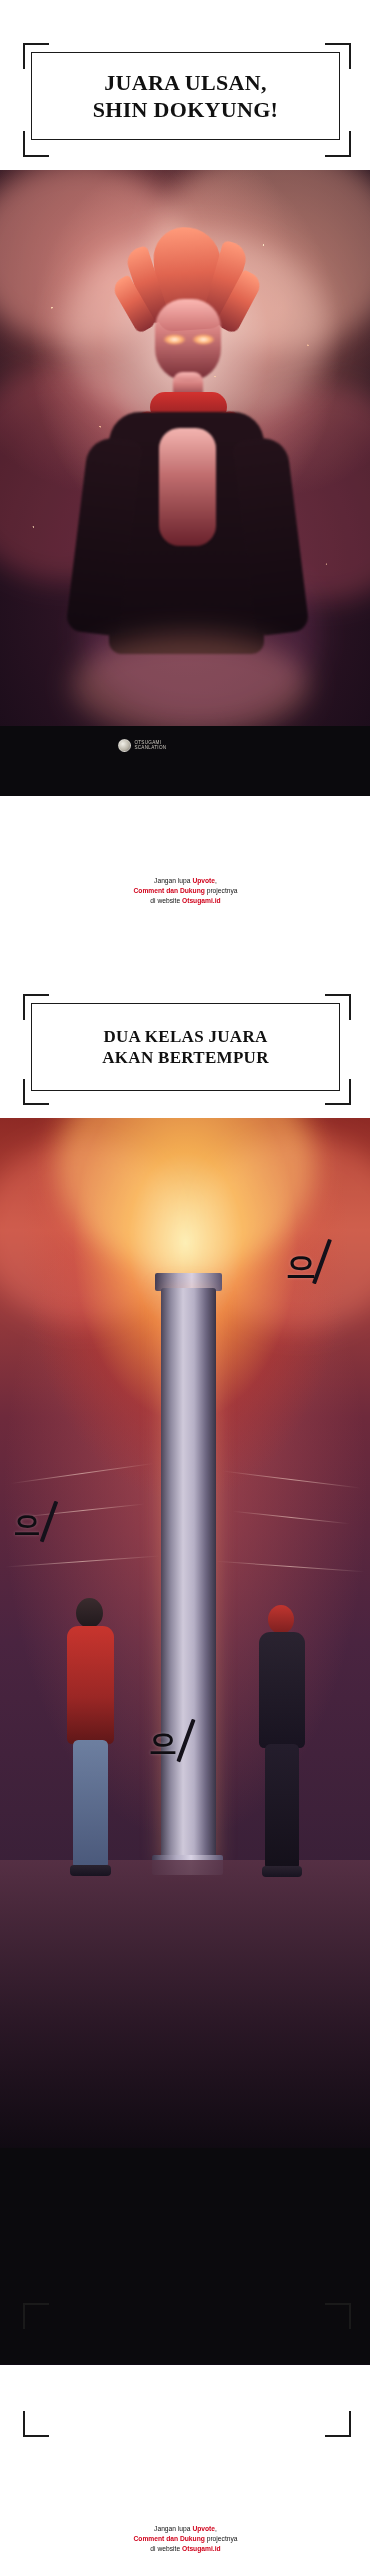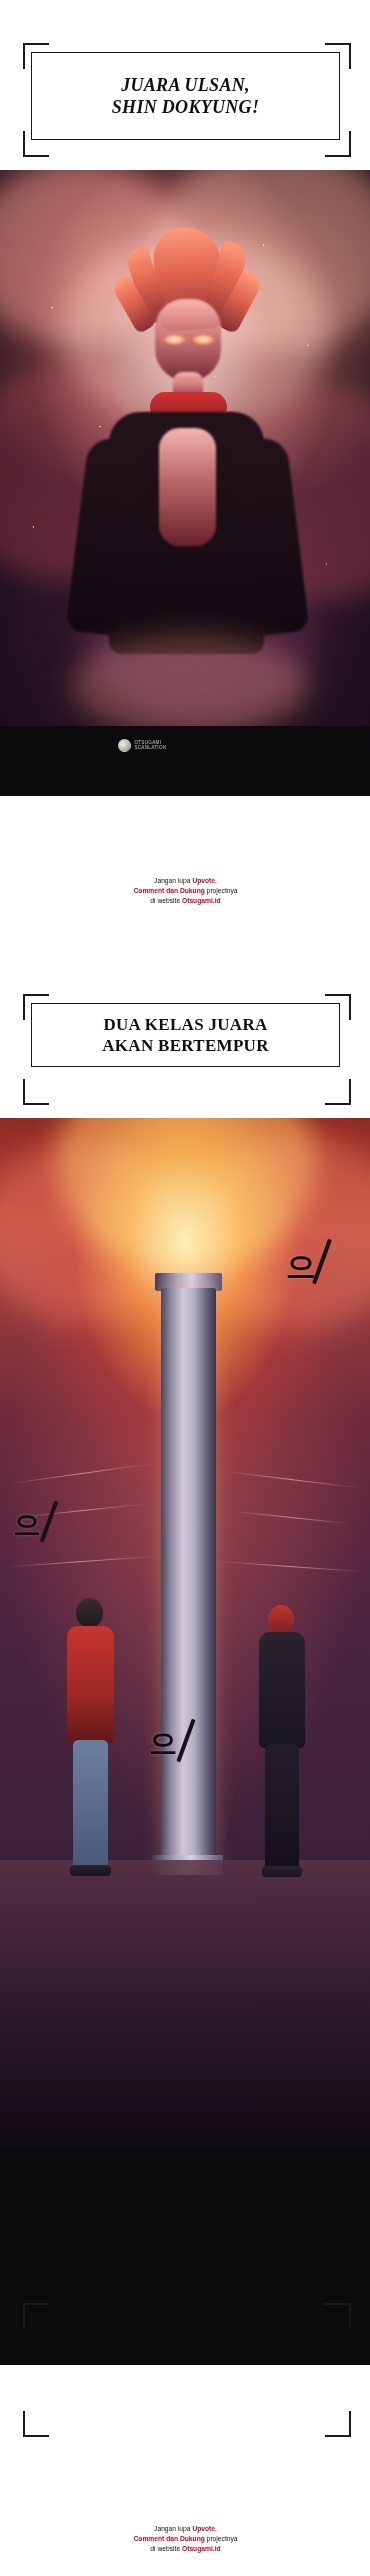--- a/index.html
+++ b/index.html
@@ -239,21 +239,21 @@
 <body>
 
 <div class="page">
 
   <div class="bracket tl" style="left:23px; top:43px;"></div>
   <div class="bracket tr" style="left:325px; top:43px;"></div>
   <div class="bracket bl" style="left:23px; top:131px;"></div>
   <div class="bracket br" style="left:325px; top:131px;"></div>
 
   <div class="caption-box" style="top:52px; height:88px;">
-    <div class="caption-text" style="font-size:18px;font-style:italic;">JUARA ULSAN,
+    <div class="caption-text" style="font-size:22px;">JUARA ULSAN,
 SHIN DOKYUNG!</div>
   </div>
 
   <div class="panel panel-hero" style="top:170px; height:626px;">
 
     <div class="smoke" style="left:-31px; top:-10.3px; width:216px; height:185px; background:rgba(255,150,130,0.45);"></div>
     <div class="smoke" style="left:155px; top:-26px; width:247px; height:206px; background:rgba(255,170,140,0.40);"></div>
     <div class="smoke" style="left:62px; top:62px; width:268px; height:196px; background:rgba(255,200,180,0.30);"></div>
     <div class="smoke" style="left:-46px; top:196px; width:216px; height:216px; background:rgba(180,60,70,0.35);"></div>
     <div class="smoke" style="left:216px; top:216px; width:216px; height:216px; background:rgba(190,70,80,0.35);"></div>
@@ -303,21 +303,21 @@
     <div>
       <span>di website </span><span class="accent">Otsugami.id</span>
     </div>
   </div>
 
   <div class="bracket tl" style="left:23px; top:994px;"></div>
   <div class="bracket tr" style="left:325px; top:994px;"></div>
   <div class="bracket bl" style="left:23px; top:1079px;"></div>
   <div class="bracket br" style="left:325px; top:1079px;"></div>
 
-  <div class="caption-box" style="top:1003px; height:64px;">
+  <div class="caption-box" style="top:1003px; height:88px;">
     <div class="caption-text" style="font-size:17px;">DUA KELAS JUARA
 AKAN BERTEMPUR</div>
   </div>
 
   <div class="panel panel-arena" style="top:1118px; height:1247px;">
 
     <div class="smoke" style="left:57px; top:-62px; width:258px; height:216px; background:rgba(255,170,60,0.55);"></div>
     <div class="smoke" style="left:-20.6px; top:20.6px; width:206px; height:185px; background:rgba(230,80,60,0.40);"></div>
     <div class="smoke" style="left:191px; top:15.5px; width:216px; height:196px; background:rgba(230,90,60,0.40);"></div>
 

